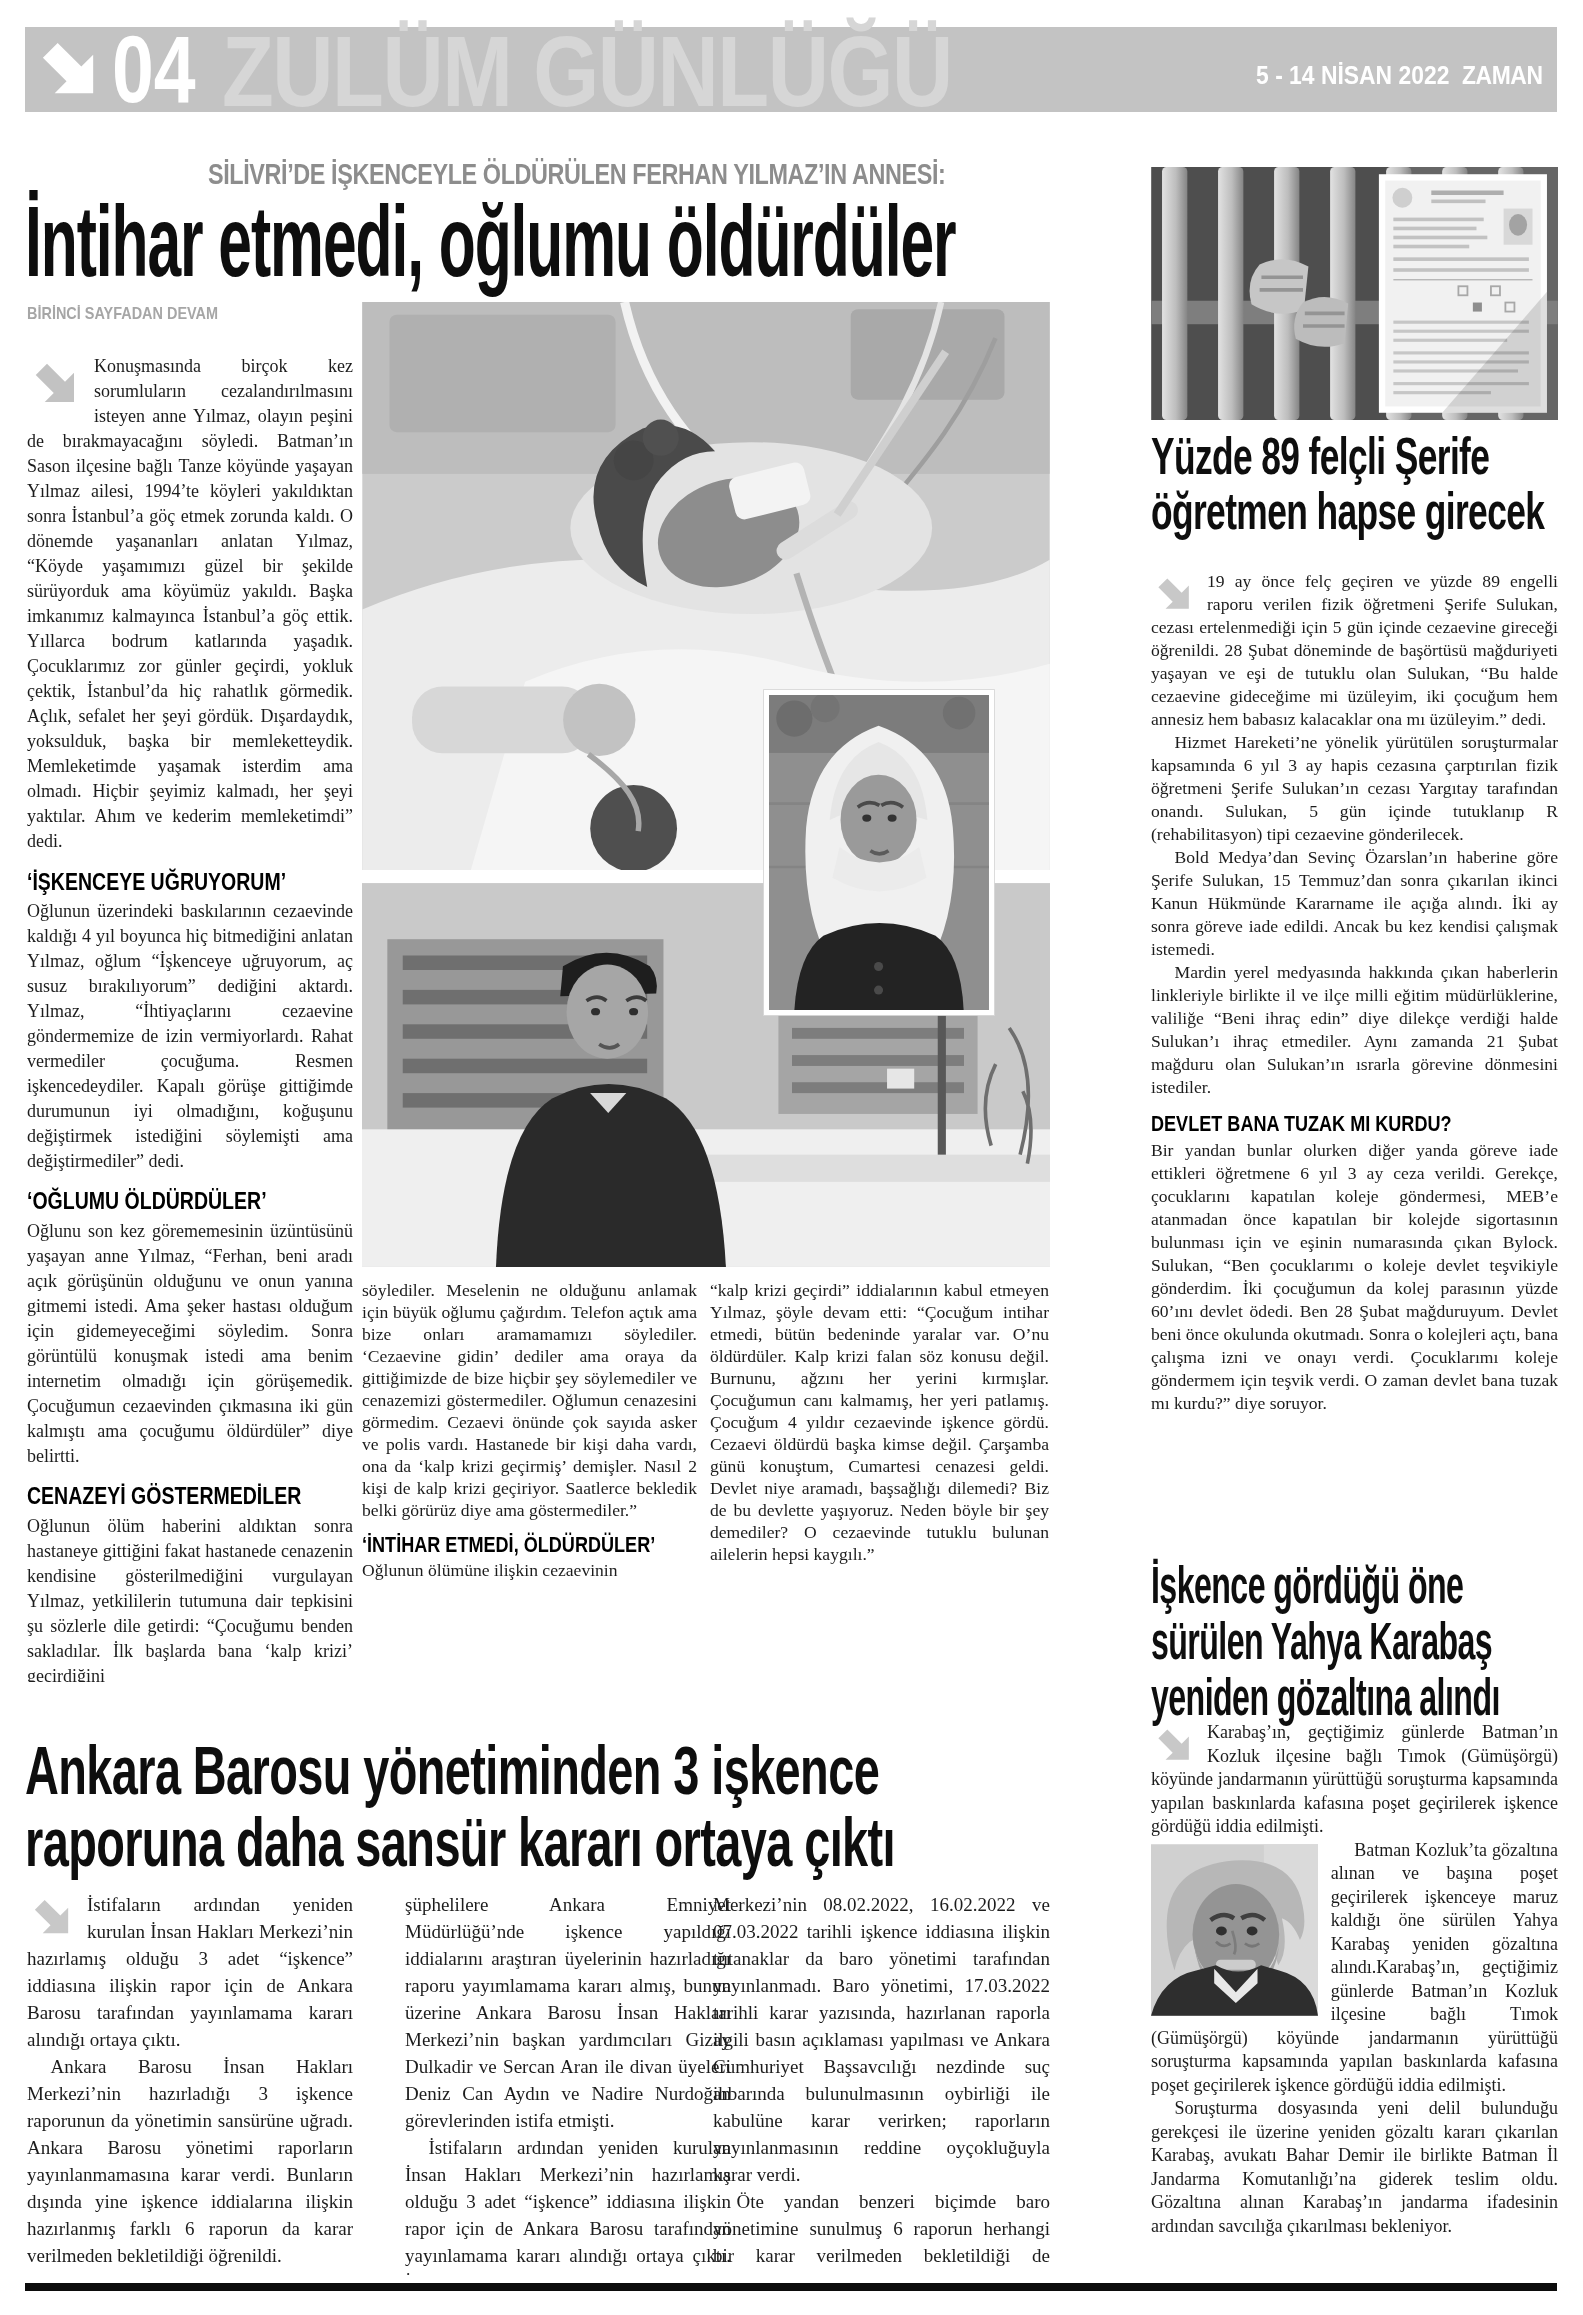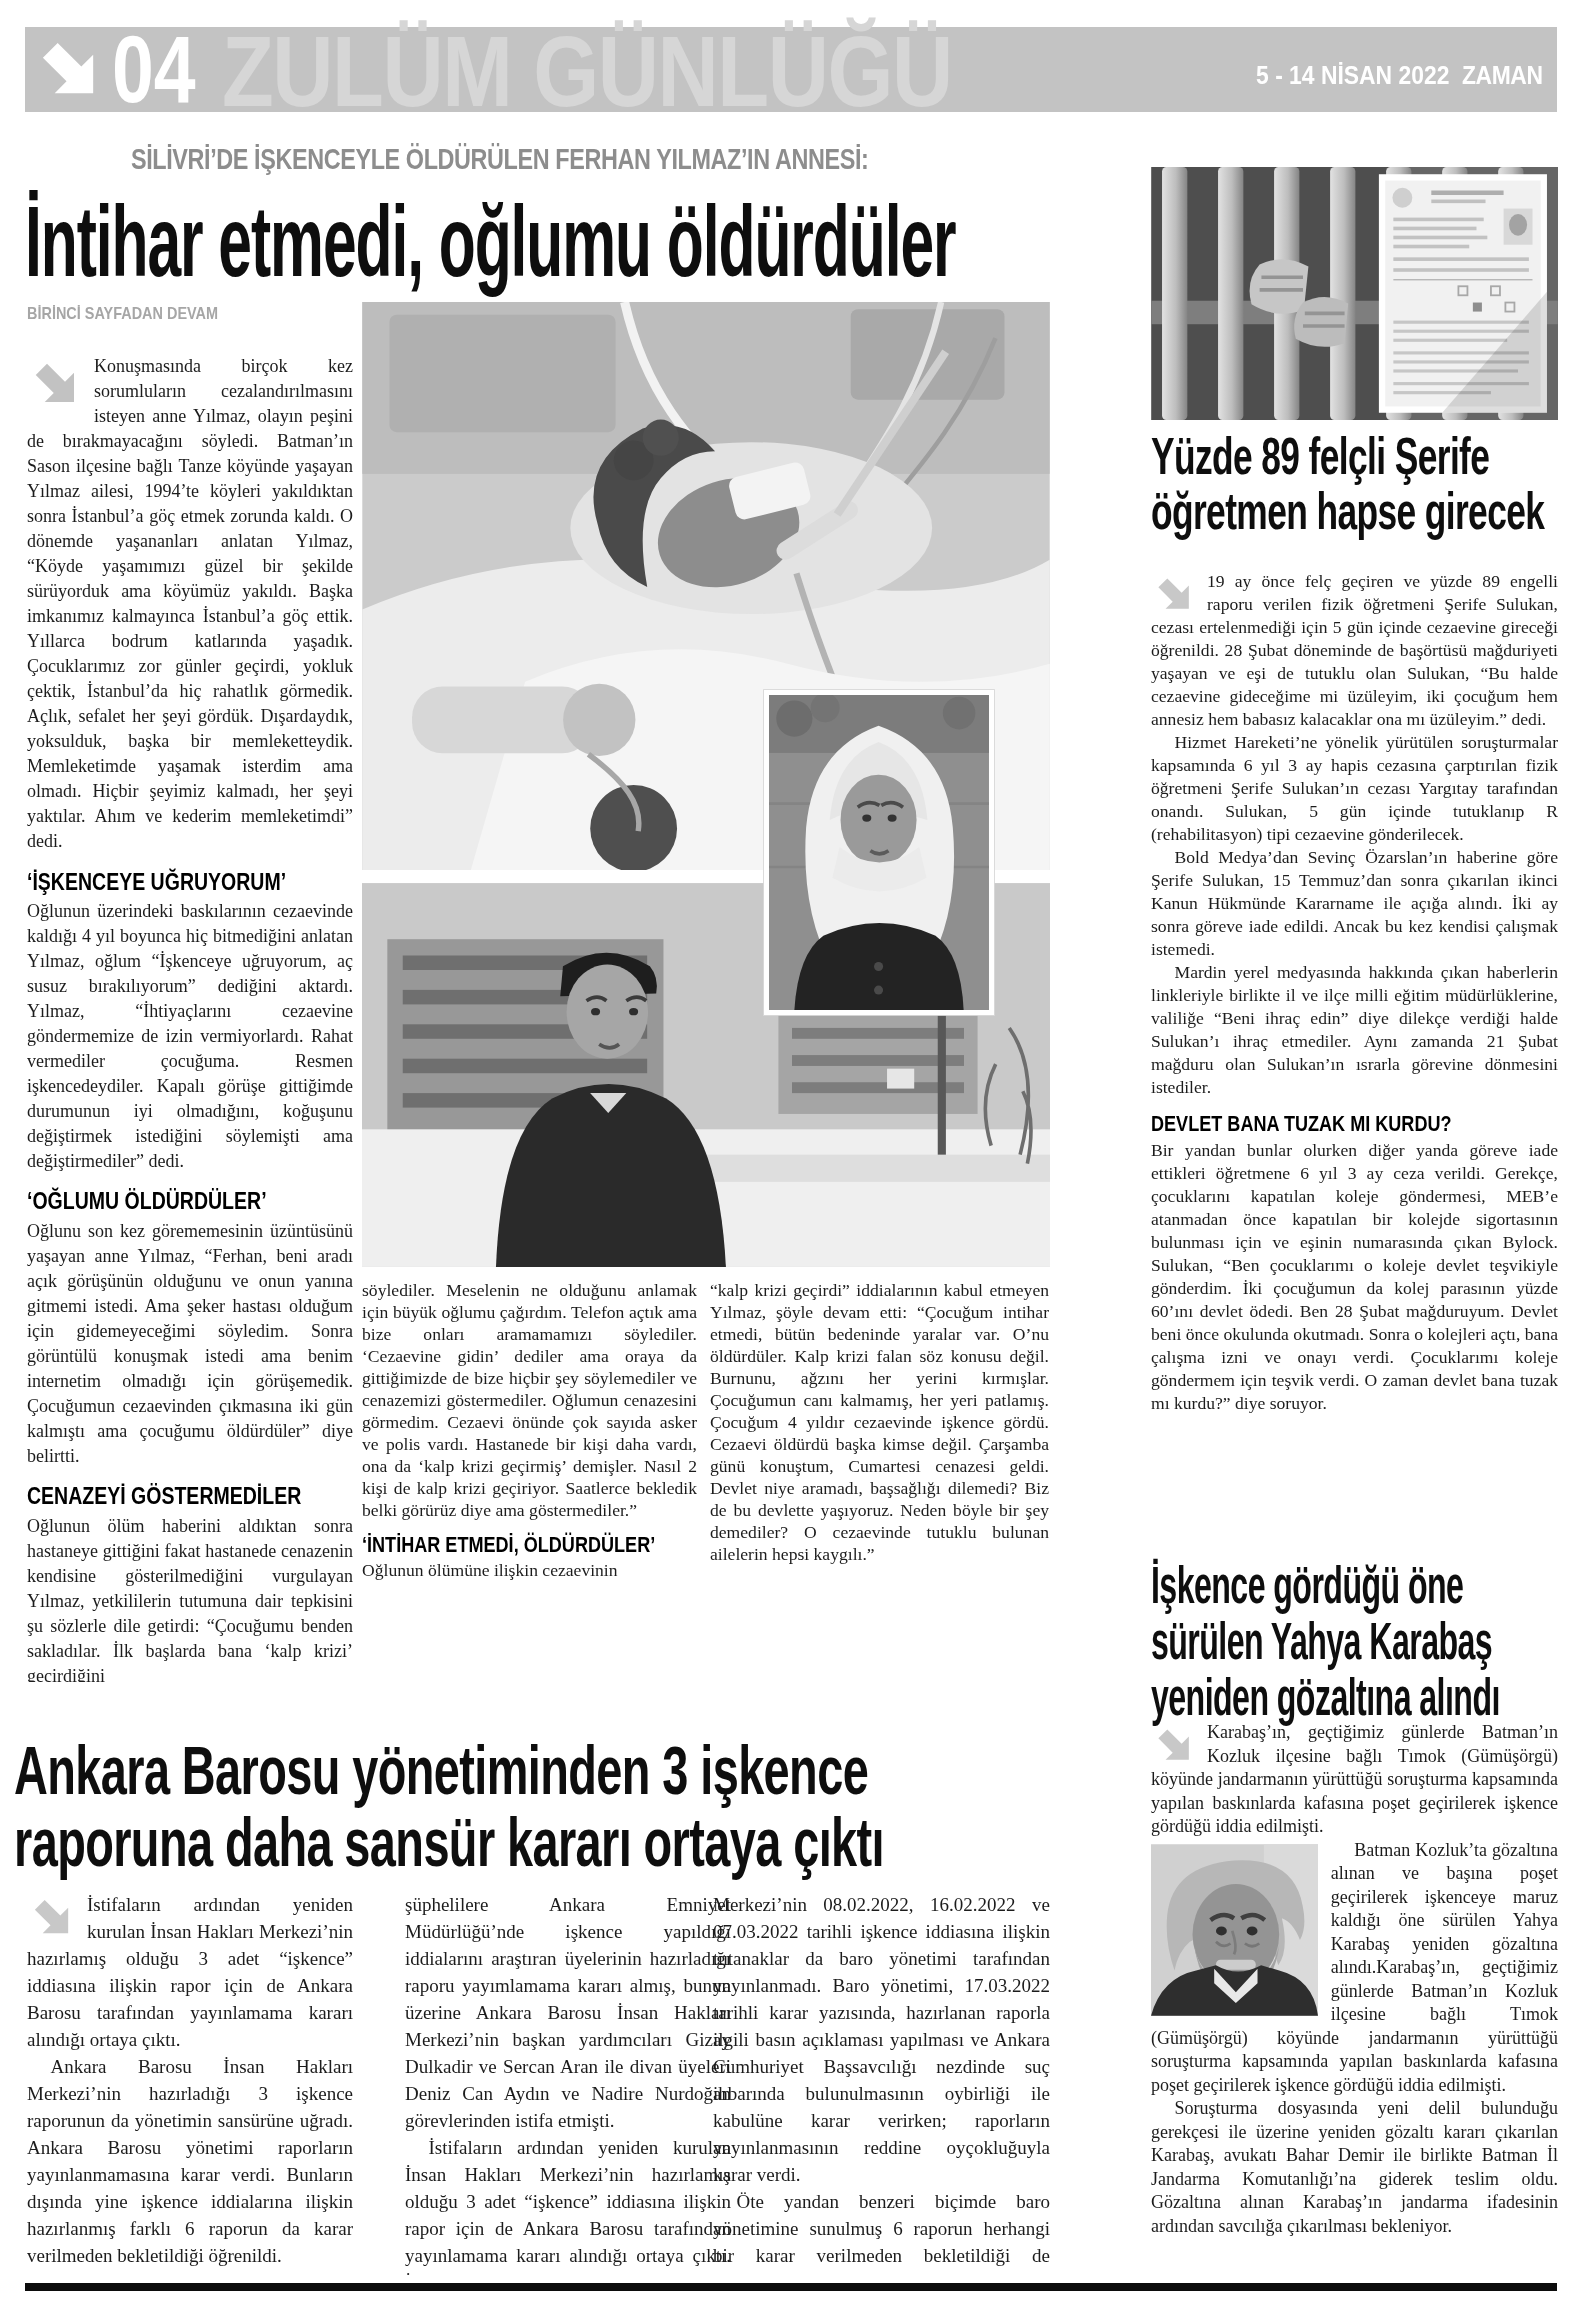--- a/index.html
+++ b/index.html
@@ -11,21 +11,21 @@
   .band-arrow{position:absolute;left:9px;top:7.2px;width:71px;height:71px;}
   #page-num{position:absolute;left:87px;top:-11px;font-family:"Liberation Sans",sans-serif;
             font-weight:800;font-size:94px;color:#ffffff;transform:scaleX(.8);transform-origin:0 0;white-space:nowrap;}
   #section-title{position:absolute;left:197px;top:-12.7px;font-family:"Liberation Sans",sans-serif;
             font-weight:800;font-size:101px;color:#d6d6d6;transform:scaleX(.84);transform-origin:0 0;white-space:nowrap;letter-spacing:-1.8px;}
   #issue-line{position:absolute;right:14.5px;top:33px;font-family:"Liberation Sans",sans-serif;
             color:#ffffff;font-size:26px;white-space:nowrap;transform:scaleX(.88);transform-origin:100% 0;}
   #issue-line .d{font-weight:600;}
   #issue-line .b{font-weight:900;margin-left:7.2px;letter-spacing:-0.5px;}
   
-  #kicker{position:absolute;left:27px;top:142px;width:1022px;text-align:left;}
+  #kicker{position:absolute;left:27px;top:157px;width:1022px;text-align:right;}
   #kicker span{display:inline-block;font-family:"Liberation Sans",sans-serif;font-weight:800;
             font-size:30px;color:#8d8d8d;transform:scaleX(.78);white-space:nowrap;letter-spacing:-0.5px;}
   #headline{position:absolute;left:25px;top:188px;font-family:"Liberation Sans",sans-serif;
             font-weight:800;font-size:101px;color:#0e0e0e;transform:scaleX(.6);transform-origin:0 0;
             white-space:nowrap;letter-spacing:-1.8px;line-height:1.05;}
   #cont-note{position:absolute;left:27px;top:304px;font-family:"Liberation Sans",sans-serif;
             font-weight:800;font-size:17px;color:#a6a6a6;transform:scaleX(.85);transform-origin:0 0;white-space:nowrap;}
   
   .bodytxt{text-align:justify;}
   .bodytxt p{margin:0;}
@@ -49,21 +49,21 @@
          font-size:52px;line-height:55px;color:#0e0e0e;letter-spacing:-0.9px;}
   #sb-h1 div{transform:scaleX(.68);transform-origin:0 0;white-space:nowrap;}
   #sb-body{left:1151px;top:570px;width:407px;height:977px;overflow:hidden;font-size:17.6px;line-height:23px;}
   #sb-body .sub{font-size:22.6px;margin:12.7px 0 4.5px 0;}
   #sb-h2{position:absolute;left:1151px;top:1558px;font-family:"Liberation Sans",sans-serif;font-weight:800;
          font-size:51px;line-height:56px;color:#0e0e0e;letter-spacing:-0.9px;}
   #sb-h2 div{transform:scaleX(.63);transform-origin:0 0;white-space:nowrap;}
   #yk-body{left:1151px;top:1721px;width:407px;height:525px;overflow:hidden;font-size:18px;line-height:23.5px;font-family:Liberation Serif, serif;}
   #portrait-yahya{float:left;width:167px;height:172px;margin:5.4px 12.7px 3.6px 0;}
   
-  #bt-h{position:absolute;left:14px;top:1735px;font-family:"Liberation Sans",sans-serif;font-weight:800;
+  #bt-h{position:absolute;left:25px;top:1735px;font-family:"Liberation Sans",sans-serif;font-weight:800;
         font-size:69px;line-height:72px;color:#0e0e0e;letter-spacing:-0.9px;}
   #bt-h div{transform:scaleX(.68);transform-origin:0 0;white-space:nowrap;}
   #bt-c1{left:27px;top:1891px;width:326px;height:384px;overflow:hidden;font-size:19px;line-height:27px;}
   #bt-c2{left:369px;top:1891px;width:326px;height:384px;overflow:hidden;font-size:19px;line-height:27px;margin-left:36px;}
   #bt-c3{left:713px;top:1891px;width:337px;height:384px;overflow:hidden;font-size:19px;line-height:27px;}
   #bottom-rule{position:absolute;left:25px;top:2283px;width:1532px;height:8.1px;background:#0c0c0c;}
 </style>
 </head>
 <body>
 

